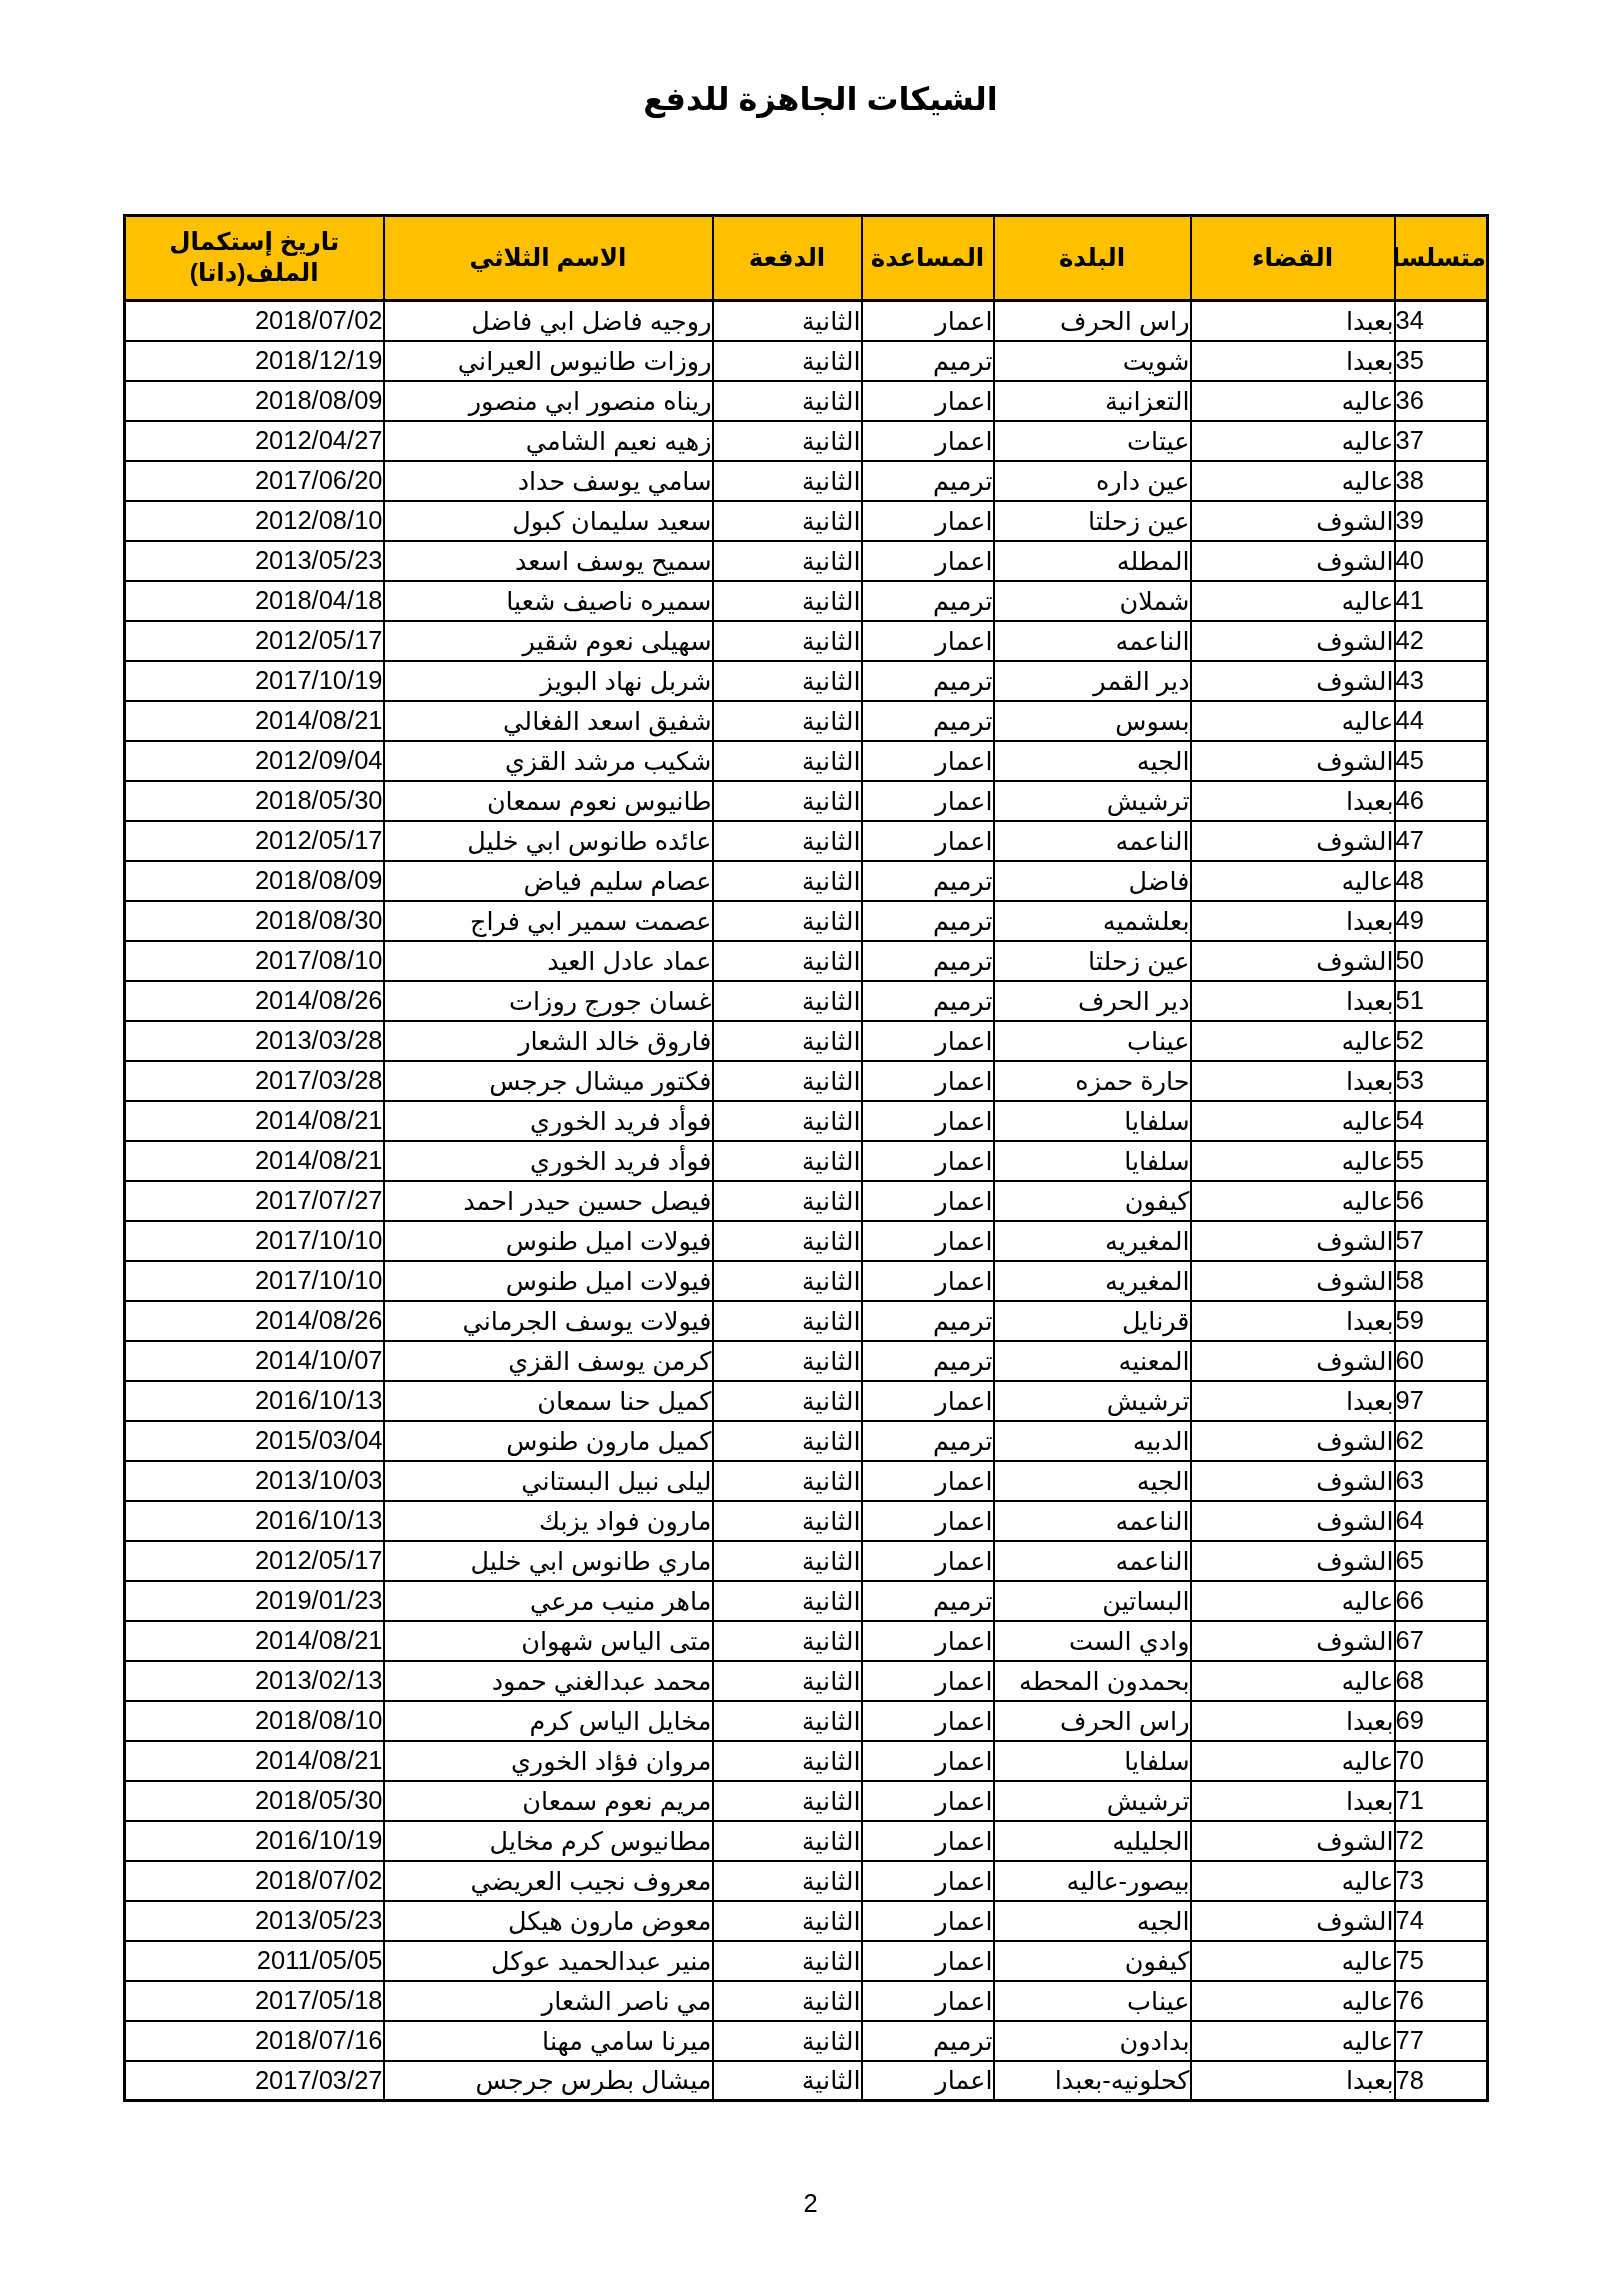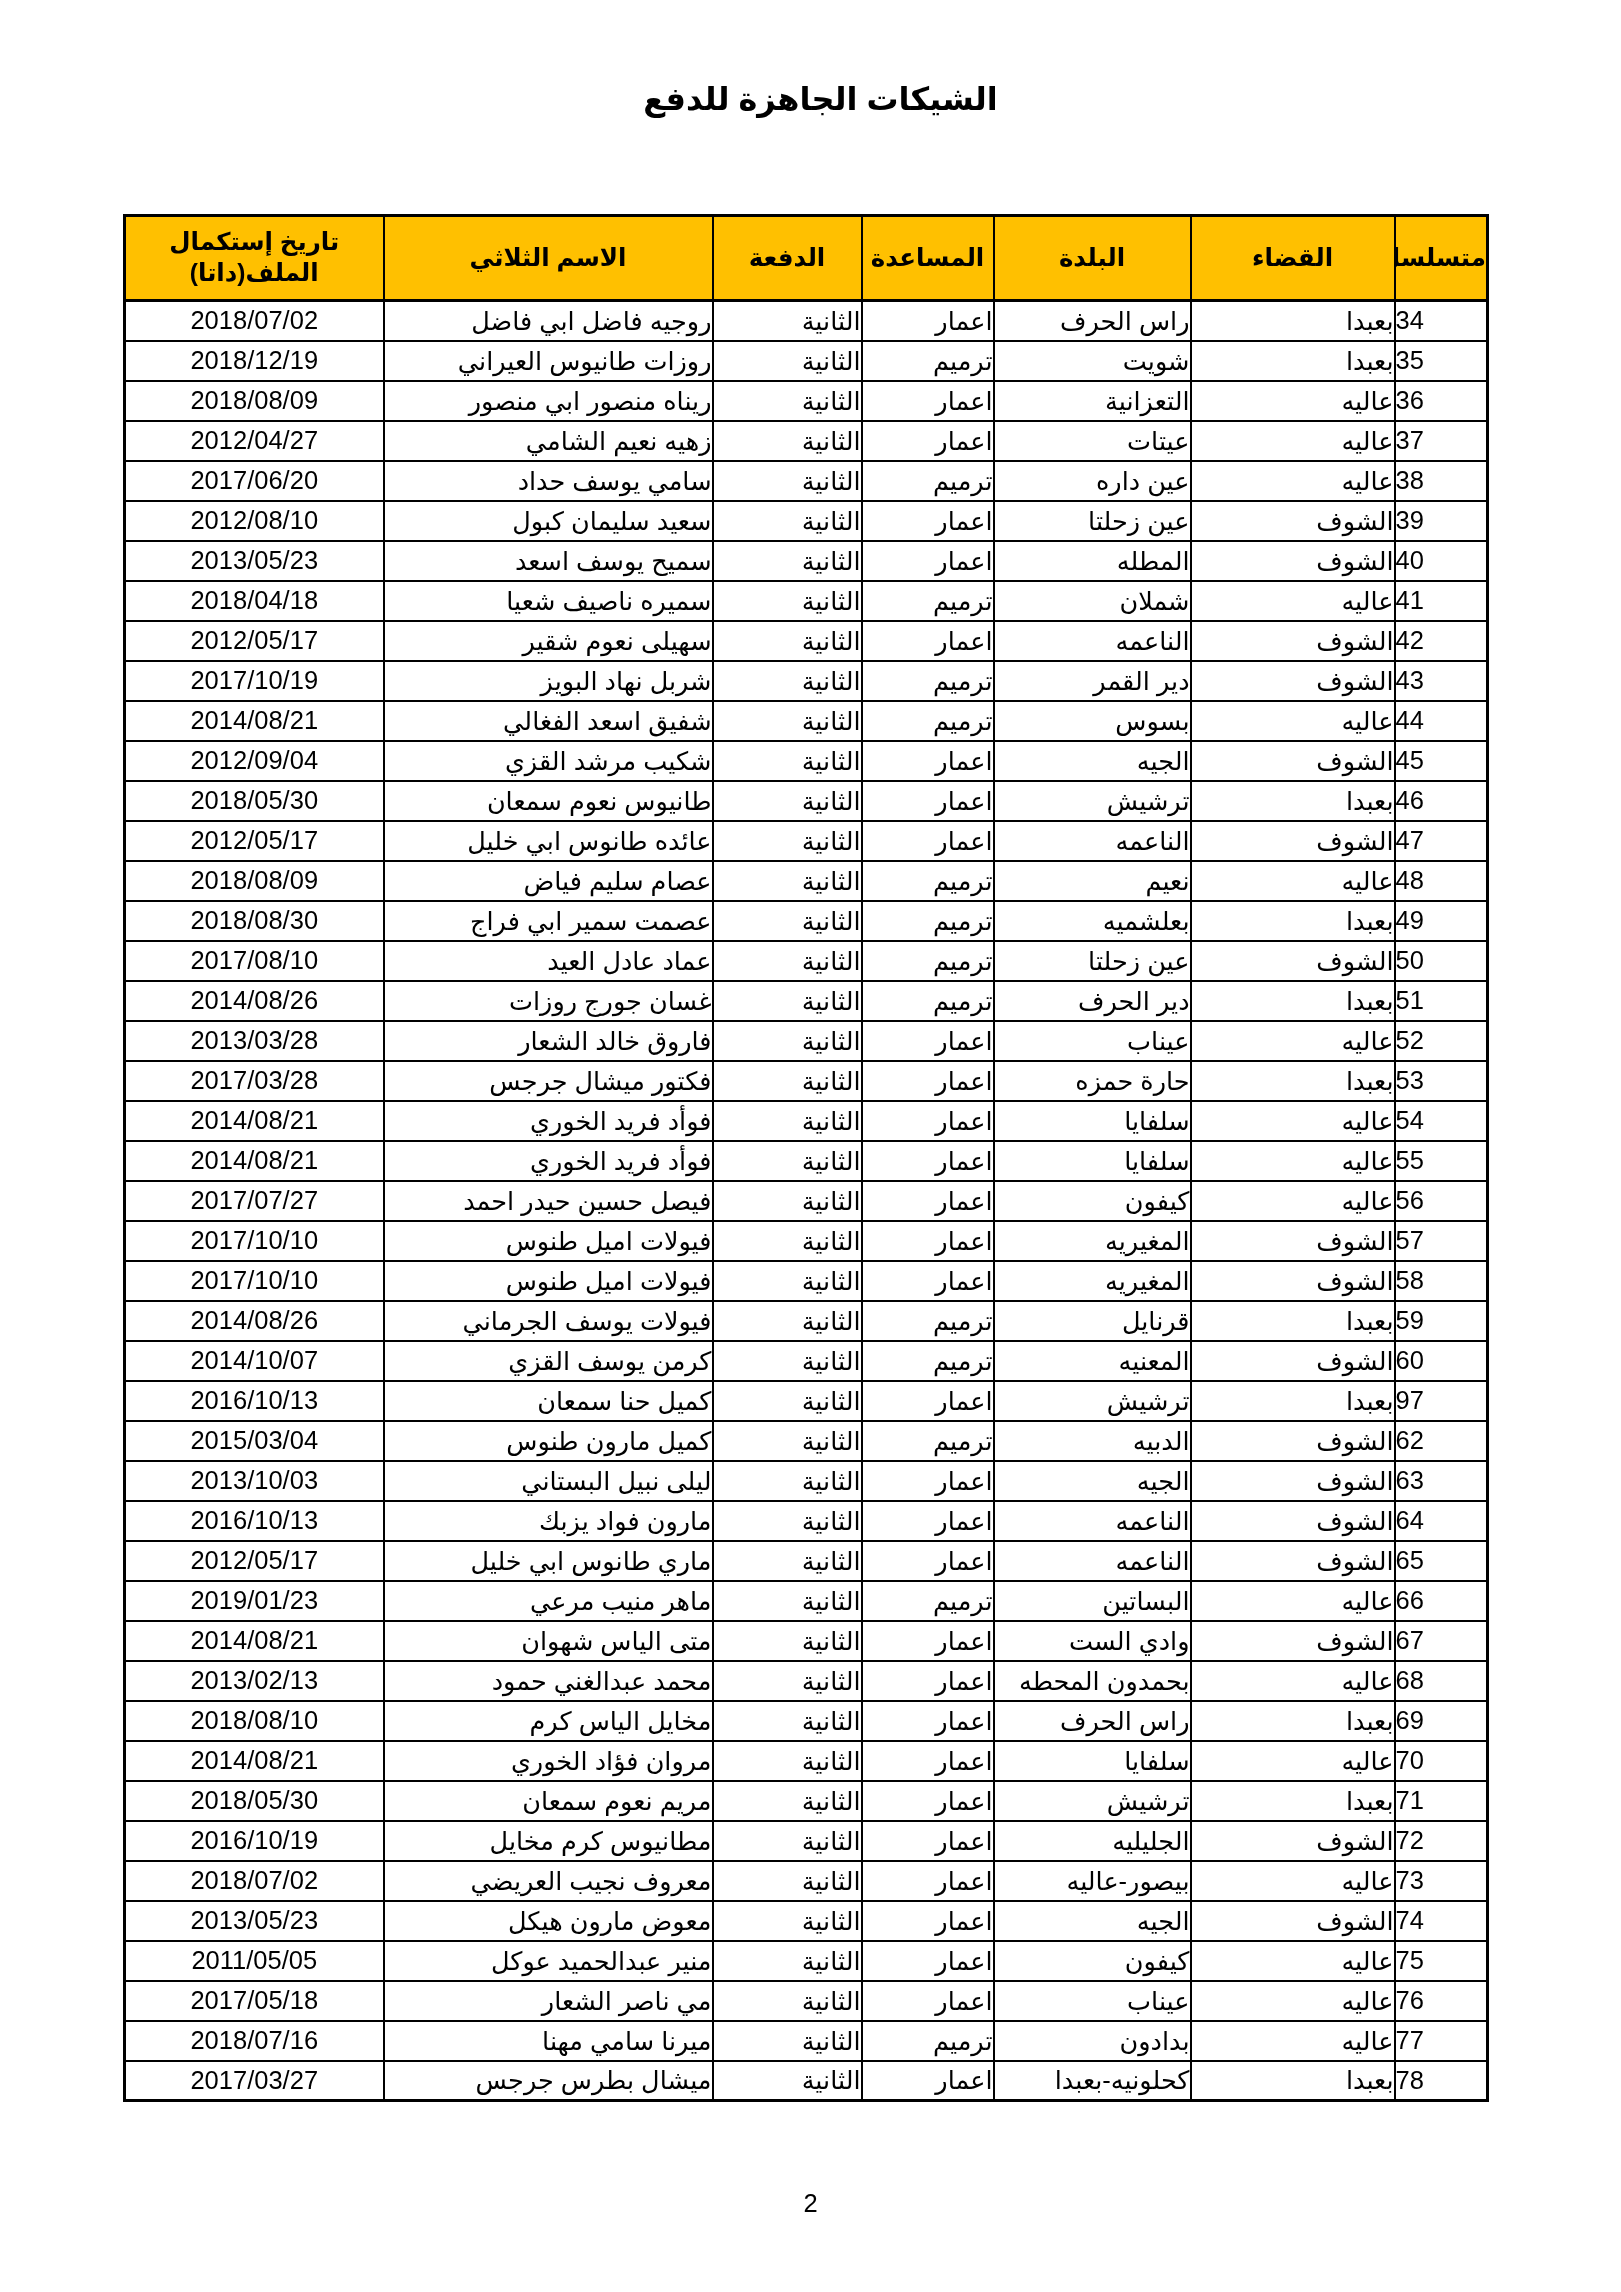--- a/index.html
+++ b/index.html
@@ -60,21 +60,21 @@
   .col-assistance{width:132px;}
   .col-batch{width:149px;}
   .col-name{width:329px;}
   .col-date{width:259px;}
   td.cell-serial{text-align:left;}
   td.cell-district, td.cell-town, td.cell-assistance,
   td.cell-batch, td.cell-name{
     text-align:right;
     padding-right:2px;
   }
-  td.cell-date{text-align:center;}
+  td.cell-date{}
   .page-number{
     position:absolute;
     top:2189px;
     left:0;
     width:100%;
     text-align:center;
     font-size:25.5px;
   }
 </style>
 </head>
@@ -231,21 +231,21 @@
           <td class="cell-district">الشوف</td>
           <td class="cell-town">الناعمه</td>
           <td class="cell-assistance">اعمار</td>
           <td class="cell-batch">الثانية</td>
           <td class="cell-name">عائده طانوس ابي خليل</td>
           <td class="cell-date">2012/05/17</td>
         </tr>
         <tr>
           <td class="cell-serial">48</td>
           <td class="cell-district">عاليه</td>
-          <td class="cell-town">نعيم</td>
+          <td class="cell-town">فاضل</td>
           <td class="cell-assistance">ترميم</td>
           <td class="cell-batch">الثانية</td>
           <td class="cell-name">عصام سليم فياض</td>
           <td class="cell-date">2018/08/09</td>
         </tr>
         <tr>
           <td class="cell-serial">49</td>
           <td class="cell-district">بعبدا</td>
           <td class="cell-town">بعلشميه</td>
           <td class="cell-assistance">ترميم</td>

